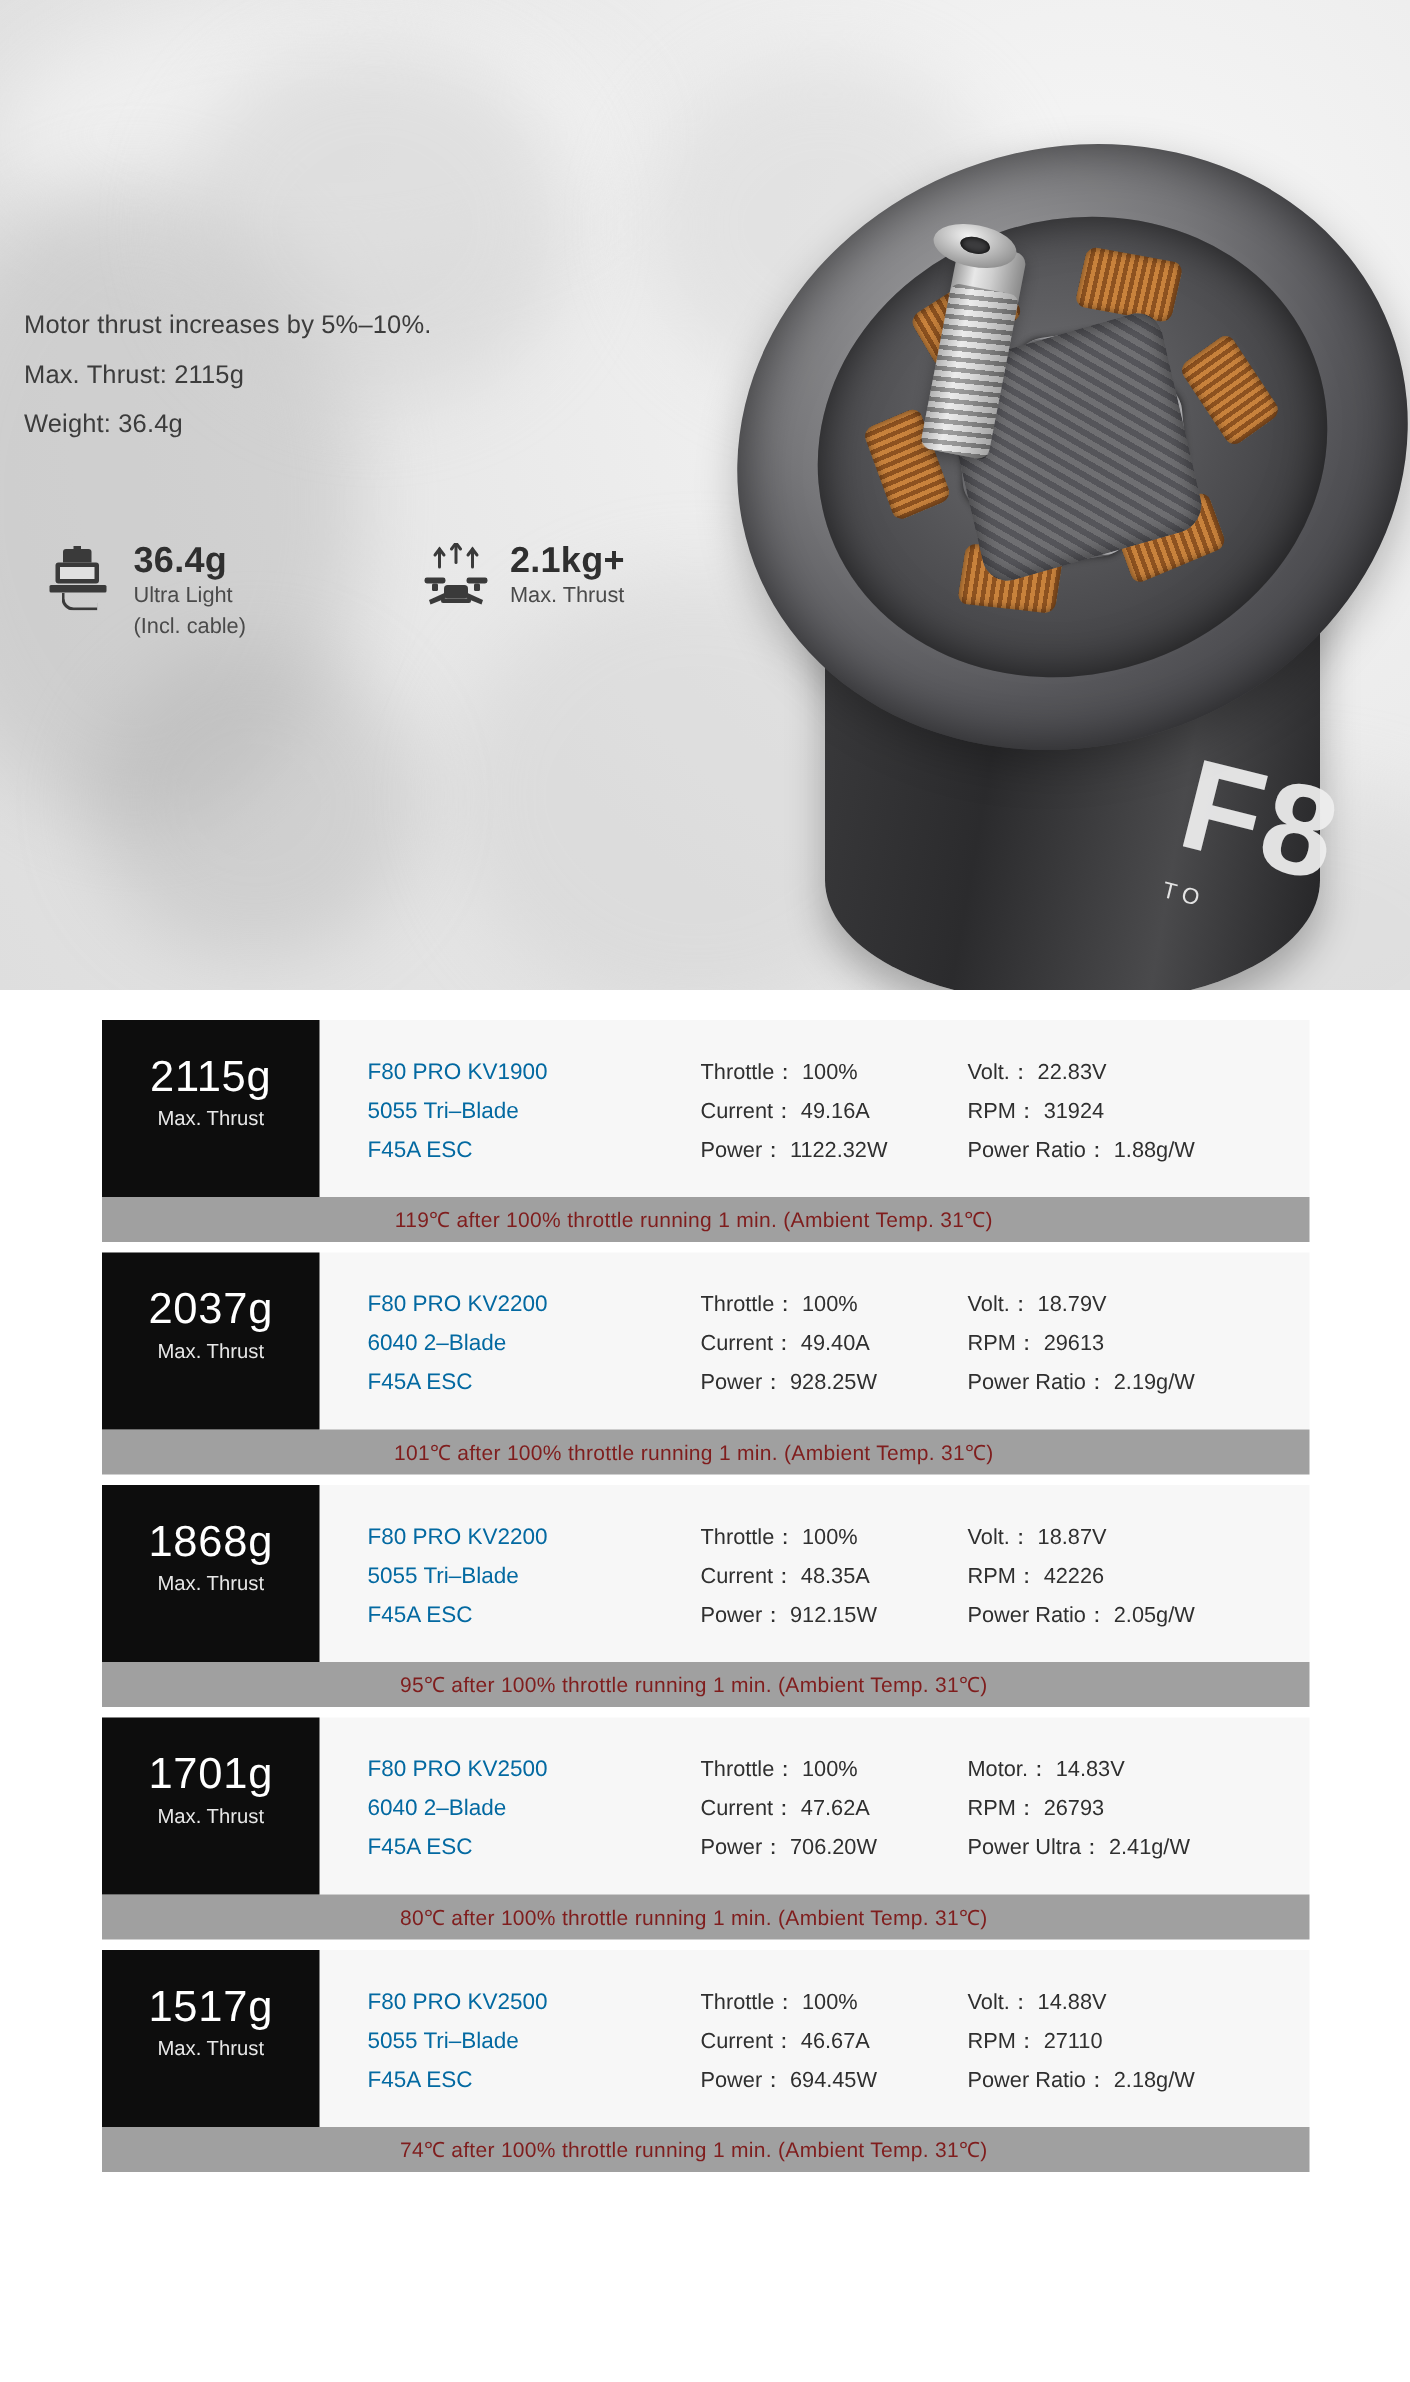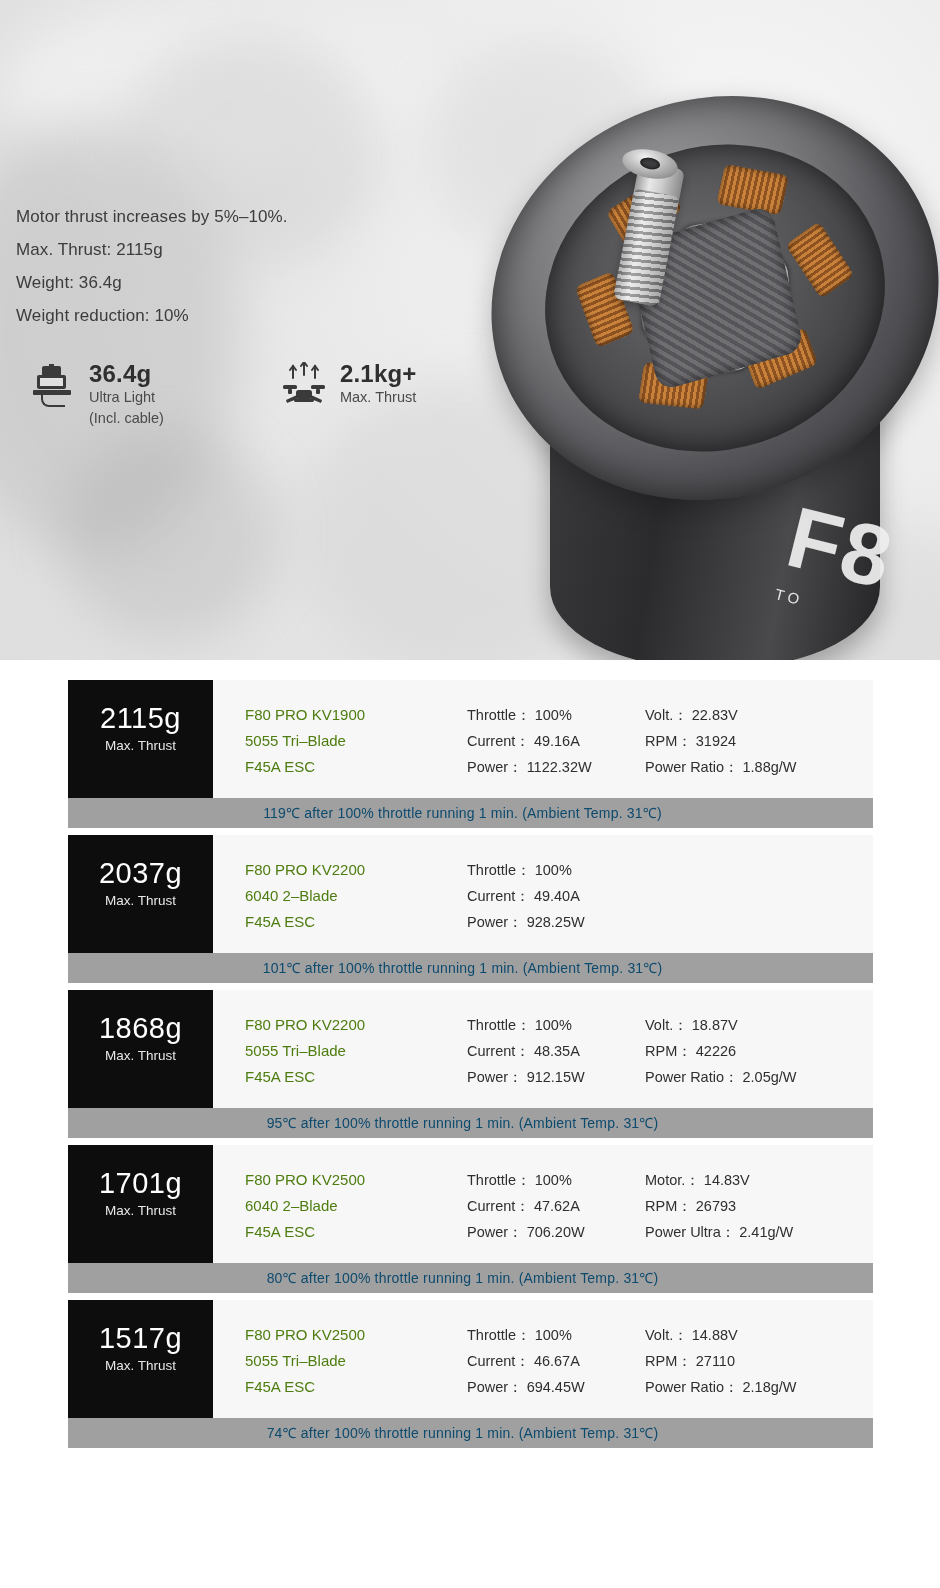--- a/index.html
+++ b/index.html
@@ -322,35 +322,35 @@
   .thrust .cap {
     font-size: 13.5px;
     color: #e7e7e7;
     margin-top: 3px;
   }
   .model {
     flex: 0 0 222px;
     padding: 22px 0 18px 32px;
     font-size: 15px;
     line-height: 26px;
-    color: #4d7c0f;
+    color: #0369a1;
   }
   .measures {
     flex: 1 1 auto;
     display: flex;
     padding: 22px 0 18px 0;
     font-size: 14.5px;
     line-height: 26px;
     color: #2f2f2f;
   }
   .measures .colA { flex: 0 0 178px; }
   .measures .colB { flex: 1 1 auto; }
   .tfoot {
     background: #a0a0a0;
-    color: #0c4a6e;
+    color: #7f1d1d;
     font-size: 14px;
     text-align: center;
     padding: 5px 16px 6px 0;
     letter-spacing: .2px;
   }
   .row-gap { height: 7px; background: #ffffff; }
 </style>
 </head>
 <body>
 
@@ -394,21 +394,20 @@
     <div class="shaft-big">
       <div class="threads"></div>
     </div>
     <div class="shaft-cap"></div>
   </div>
 
   <div class="hero-text">
     <div>Motor thrust increases by 5%–10%.</div>
     <div>Max. Thrust: 2115g</div>
     <div>Weight: 36.4g</div>
-    <div>Weight reduction: 10%</div>
   </div>
 
   <div class="spec-row">
 
     <div class="spec">
       <div class="spec-icon">
         <div class="motor-ico">
           <div class="shaft"></div>
           <div class="stator"></div>
           <div class="body"></div>
@@ -495,20 +494,25 @@
         <div>F80 PRO KV2200</div>
         <div>6040 2–Blade</div>
         <div>F45A ESC</div>
       </div>
       <div class="measures">
         <div class="colA">
           <div>Throttle： 100%</div>
           <div>Current： 49.40A</div>
           <div>Power： 928.25W</div>
         </div>
+        <div class="colB">
+          <div>Volt.： 18.79V</div>
+          <div>RPM： 29613</div>
+          <div>Power Ratio： 2.19g/W</div>
+        </div>
       </div>
     </div>
     <div class="tfoot">101℃ after 100% throttle running 1 min.  (Ambient Temp. 31℃)</div>
   </div>
   <div class="row-gap"></div>
 
   <div class="trow">
     <div class="tmain">
       <div class="thrust">
         <div class="val">1868g</div>

